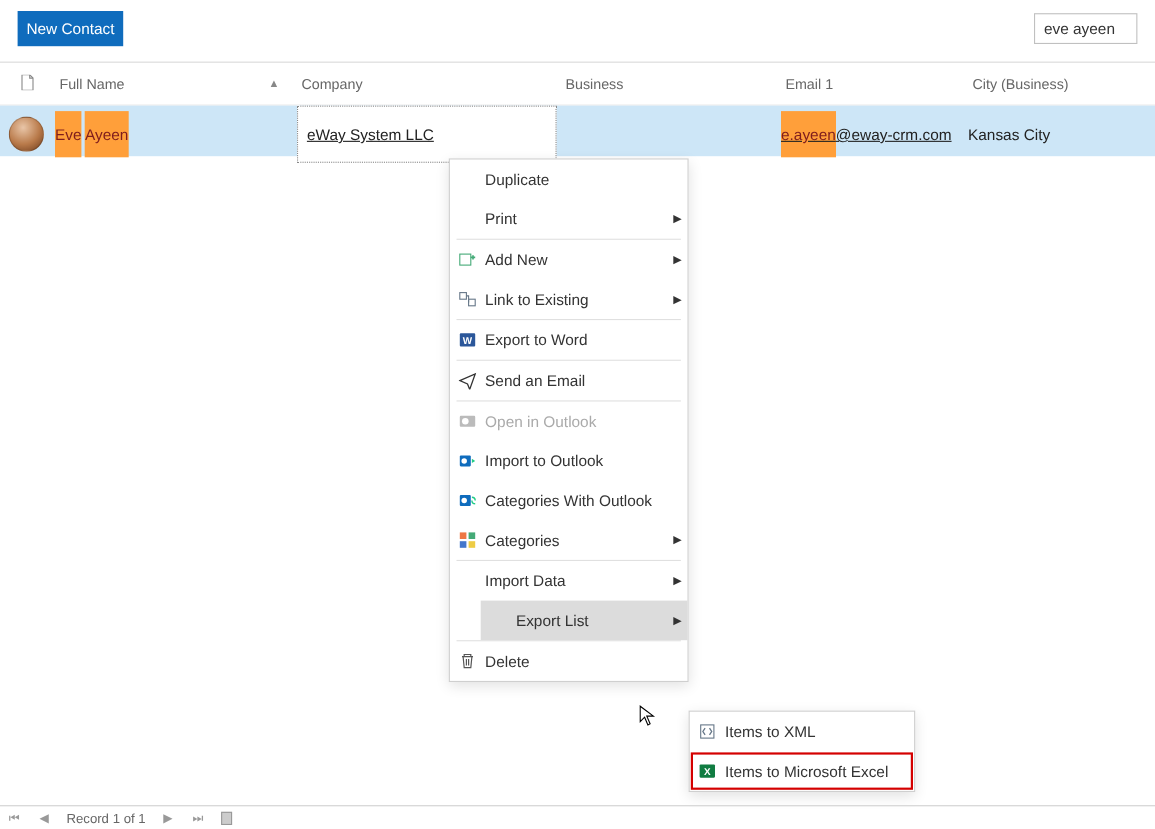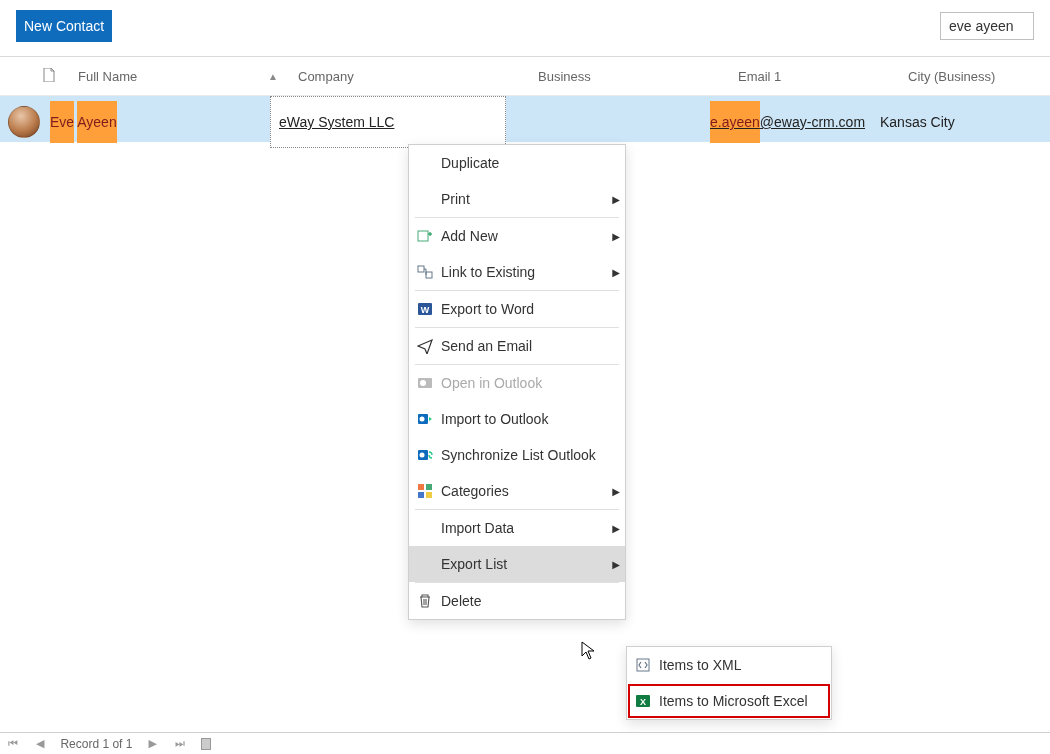--- a/index.html
+++ b/index.html
@@ -37,21 +37,20 @@
     color: #333;
   }
   .grid-header {
     display: grid;
     grid-template-columns: 50px 220px 240px 200px 170px 170px;
     align-items: center;
     height: 39px;
     font-size: 13px;
     color: #666;
     border-bottom: 1px solid #eaeaea;
-    padding-left: 24px;
   }
   .grid-header .col { padding: 0 4px; cursor: pointer; display: flex; align-items: center; gap: 6px; }
   .doc-icon svg { width: 12px; height: 14px; }
   .sort-caret { color: #888; font-size: 10px; margin-left: auto; margin-right: 12px; }
   .grid-row {
     display: grid;
     grid-template-columns: 50px 220px 240px 200px 170px 170px;
     align-items: center;
     height: 46px;
     background: #cde6f7;
@@ -89,21 +88,21 @@
     display: grid;
     grid-template-columns: 32px 1fr 18px;
     align-items: center;
     height: 36px;
     padding: 0 0 0 0;
     cursor: default;
   }
   .ctx .item .iconcell { display:flex; align-items:center; justify-content:center; }
   .ctx .item .label { padding-left: 0; color: #333; }
   .ctx .item.disabled .label { color: #aaa; }
-  .ctx .item.hover { background: #dcdcdc; }
+  .ctx .item.hover { background: #dcdcdc; margin-left: 28px; }
   .ctx .item .arrow { font-size: 10px; color: #333; text-align:center; }
   .ctx .sep { border-top: 1px solid #e0e0e0; margin: 0 6px; }
   .cursor {
     position: absolute;
     left: 581px;
     top: 641px;
     pointer-events: none;
   }
   
   .sub {
@@ -267,21 +266,21 @@
       <span></span>
   </div>
   <div class="item">
     <span class="iconcell">
         <svg class="icon16" viewBox="0 0 16 16">
           <rect x="1" y="3" width="10" height="10" rx="1" fill="#0f6cbd"></rect>
           <circle cx="5" cy="8" r="2.5" fill="#fff"></circle>
           <path d="M12 5a3 3 0 0 1 3 3M15 11a3 3 0 0 1-3-3" fill="none" stroke="#2c8" stroke-width="1.3"></path>
         </svg>
       </span>
-    <span class="label">Synchronize List Outlook</span>
+    <span class="label">Categories With Outlook</span>
       <span></span>
   </div>
   <div class="item">
     <span class="iconcell">
         <svg class="icon16" viewBox="0 0 16 16">
           <rect x="1" y="1" width="6" height="6" fill="#e74"></rect>
           <rect x="9" y="1" width="6" height="6" fill="#4a7"></rect>
           <rect x="1" y="9" width="6" height="6" fill="#47c"></rect>
           <rect x="9" y="9" width="6" height="6" fill="#ec4"></rect>
         </svg>

